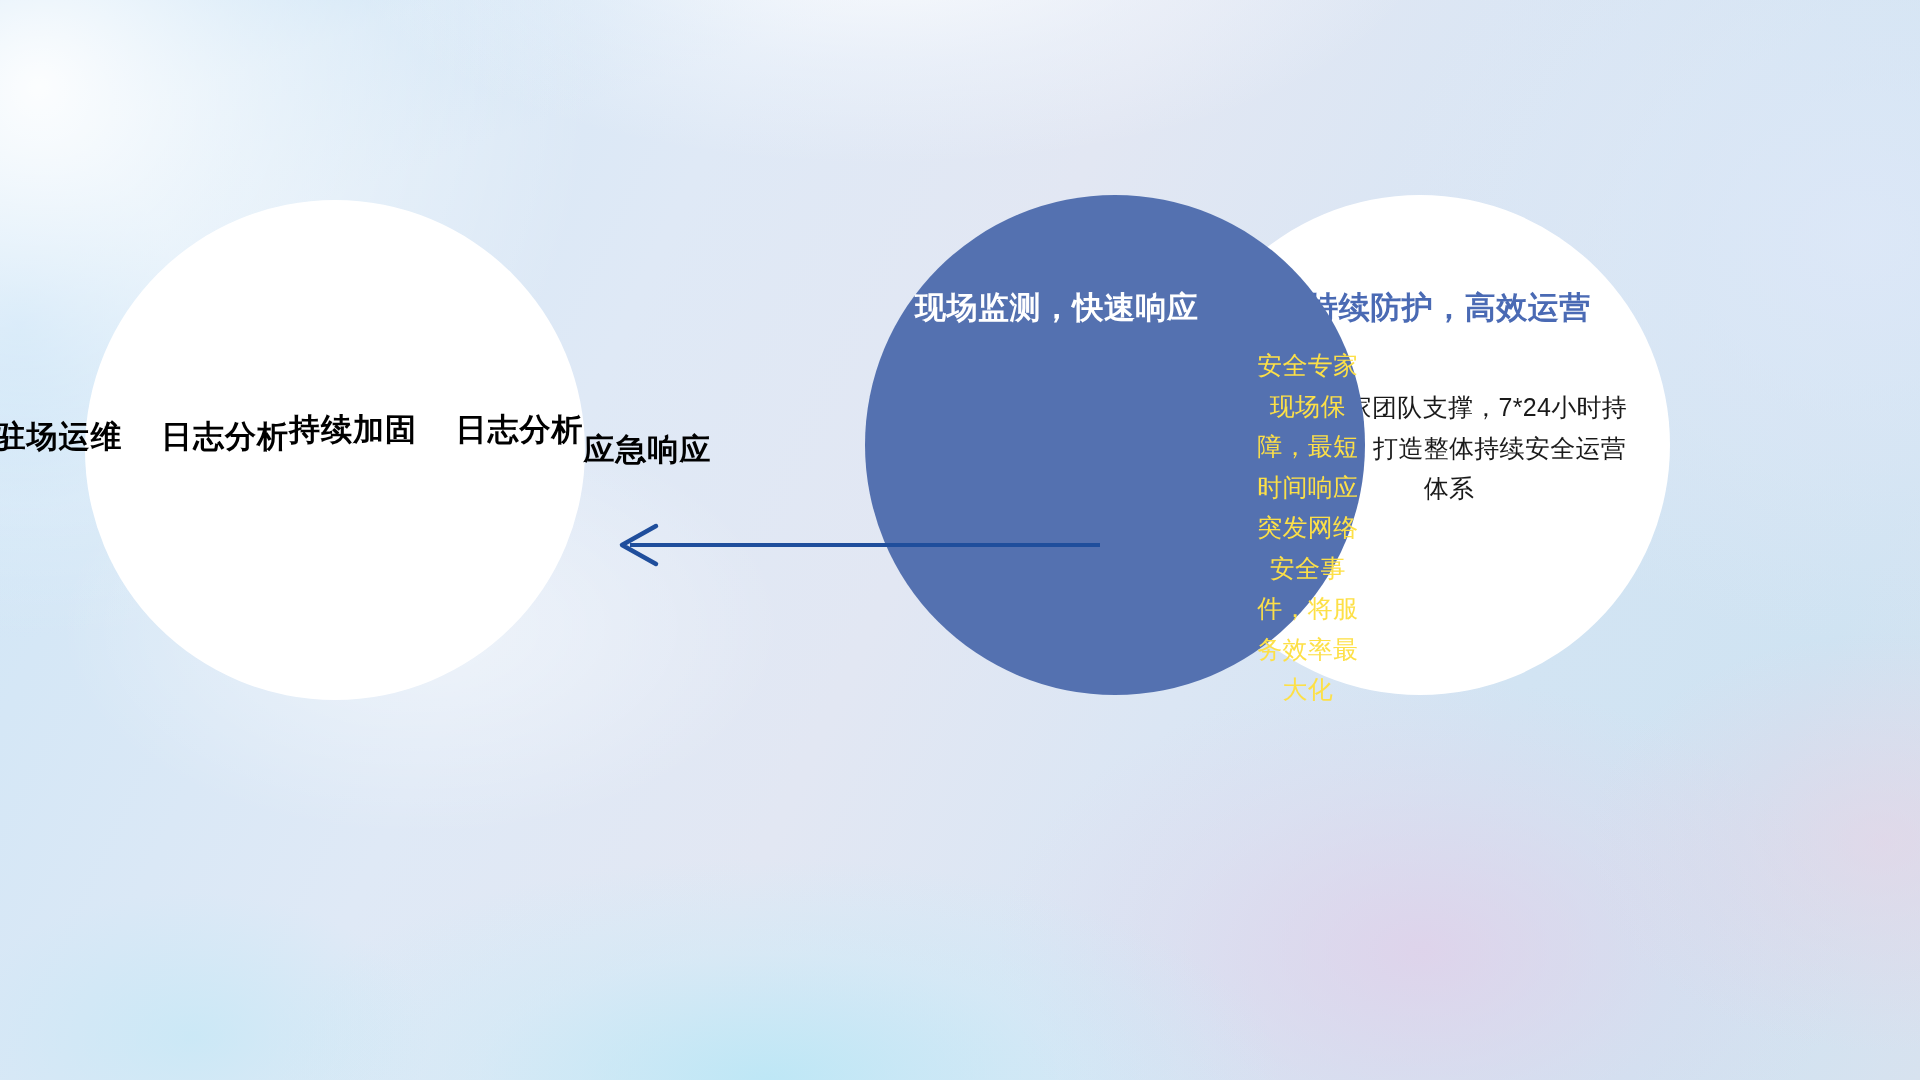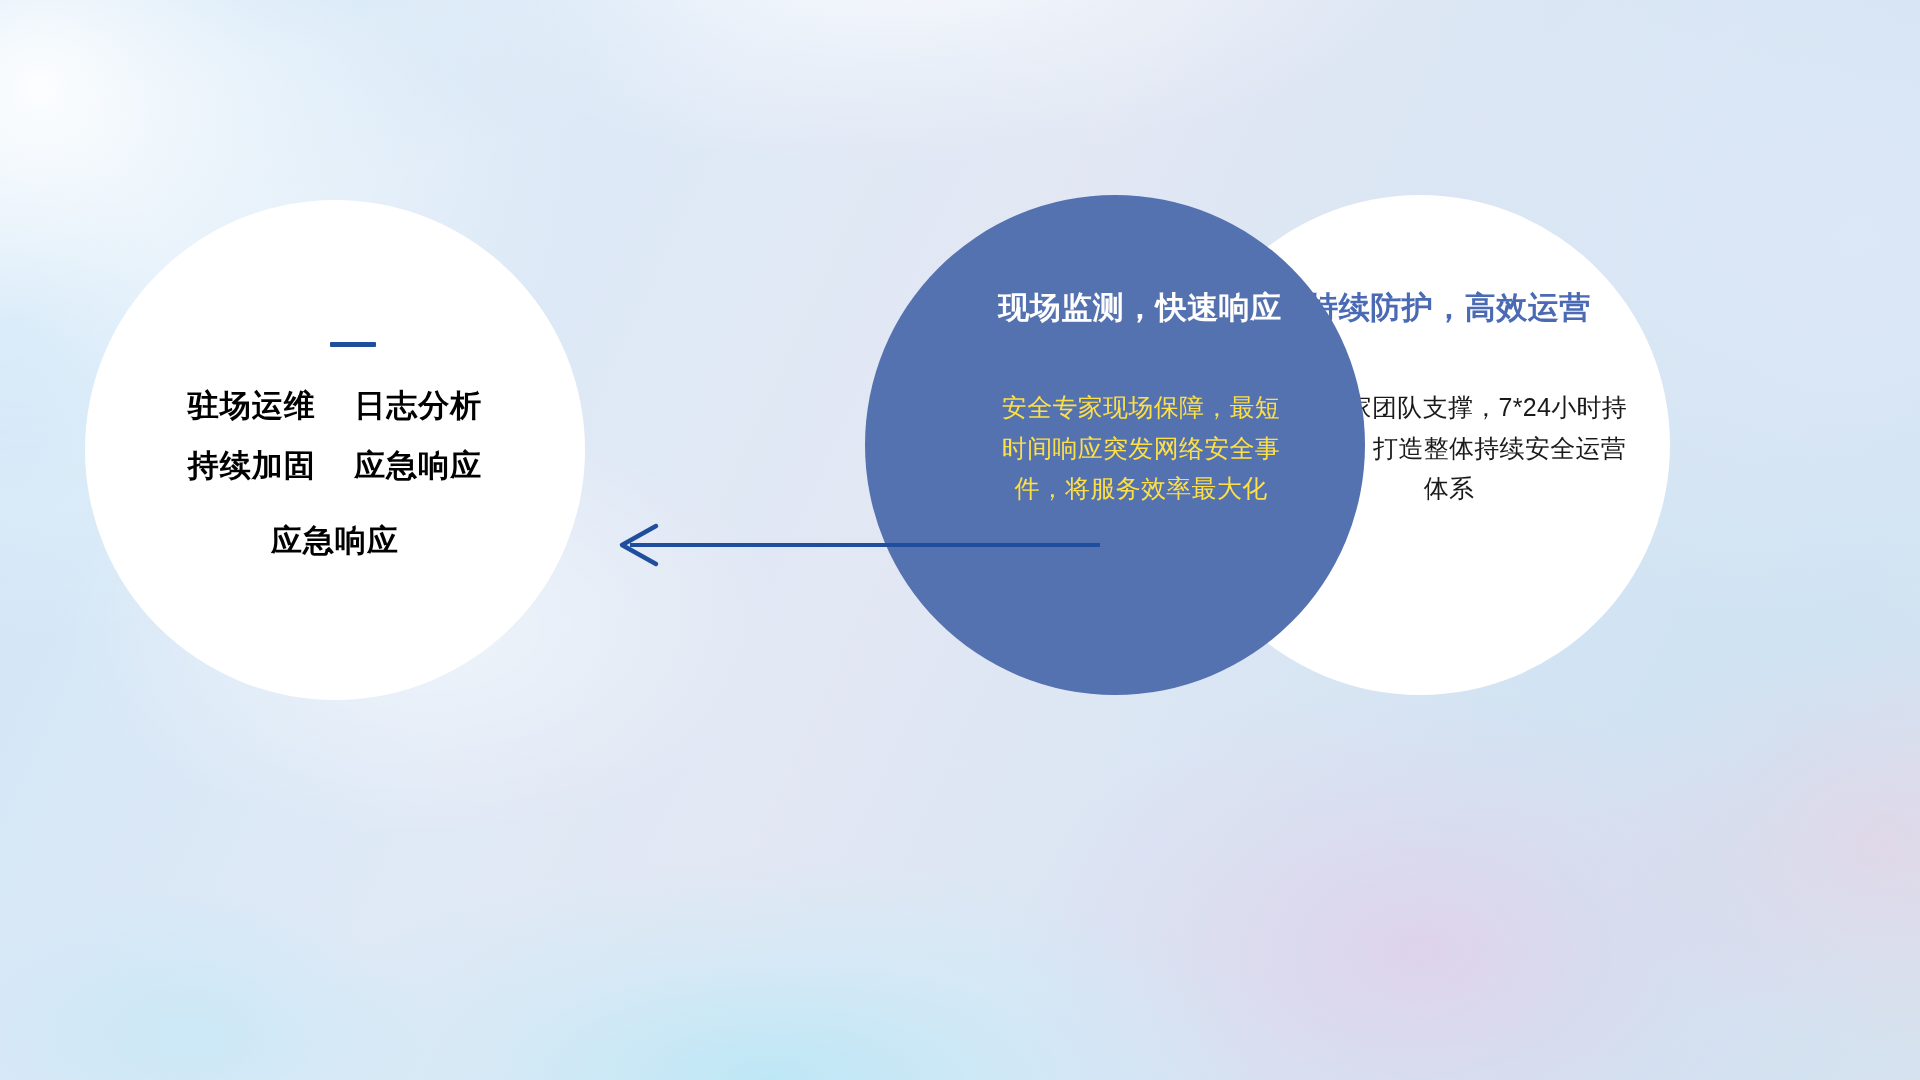--- a/index.html
+++ b/index.html
@@ -70,33 +70,32 @@
     position: absolute;
     border-radius: 50%;
     box-sizing: border-box;
   }
 
   #circle-left {
     left: 85px;  top: 200px;
     width: 500px; height: 500px;
     background: #ffffff;
     display: flex;
-    flex-direction: column;
     align-items: center;
     justify-content: center;
   }
 
   #circle-middle {
     left: 865px; top: 195px;
     width: 500px; height: 500px;
     background: #5471b0;
     z-index: 3;
     display: flex;
-    flex-direction: column;
-    align-items: center;
+    flex-direction: row;
+    align-items: flex-start;
     justify-content: flex-start;
     padding-top: 92px;
   }
 
   #circle-right {
     left: 1170px; top: 195px;
     width: 500px; height: 500px;
     background: #ffffff;
     z-index: 2;
     display: flex;
@@ -194,21 +193,21 @@
   <div class="bg-layer bg-glow-right"></div>
   <div class="bg-layer bg-glow-white-mid"></div>
   <div class="bg-layer bg-glow-pink"></div>
   <div class="bg-layer bg-glow-pink2"></div>
   <div class="bg-layer bg-glow-cyan"></div>
   <div class="bg-layer bg-glow-cyan2"></div>
 
   <div class="circle" id="circle-left">
     <div id="left-divider"></div>
     <div class="left-line" id="left-line-1">驻场运维    日志分析</div>
-    <div class="left-line" id="left-line-2">持续加固    应急响应</div>
+    <div class="left-line" id="left-line-2">持续加固    日志分析</div>
     <div class="left-line" id="left-line-3">应急响应</div>
   </div>
 
   <svg id="arrow" viewBox="0 0 500 70">
     <line x1="500" y1="35" x2="30" y2="35" stroke="#1f4e9c" stroke-width="4"></line>
     <polyline points="56,16 22,35 56,54" fill="none" stroke="#1f4e9c" stroke-width="4.5" stroke-linecap="round" stroke-linejoin="round"></polyline>
   </svg>
 
   <div class="circle" id="circle-right">
     <div id="right-title">持续防护，高效运营</div>

